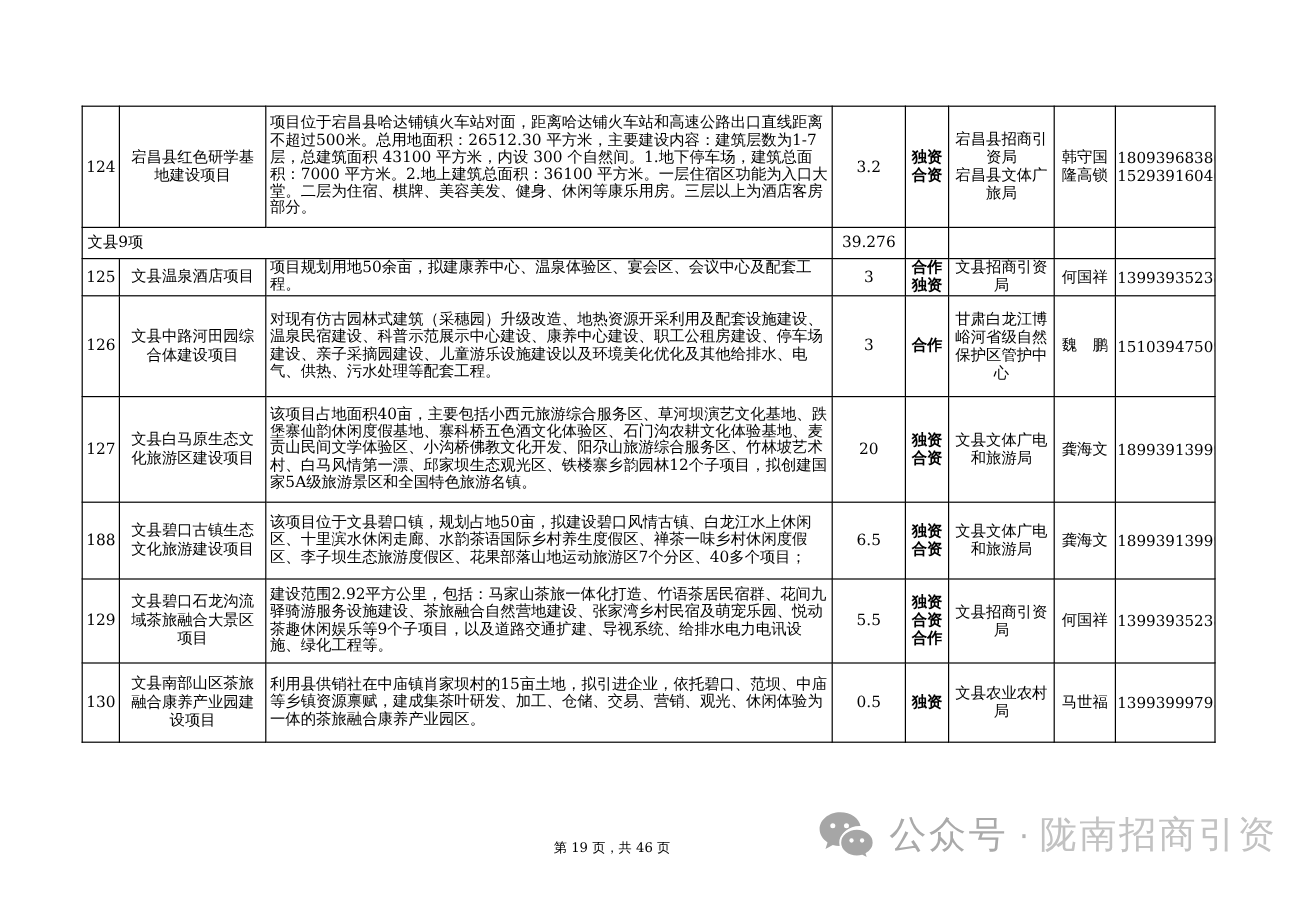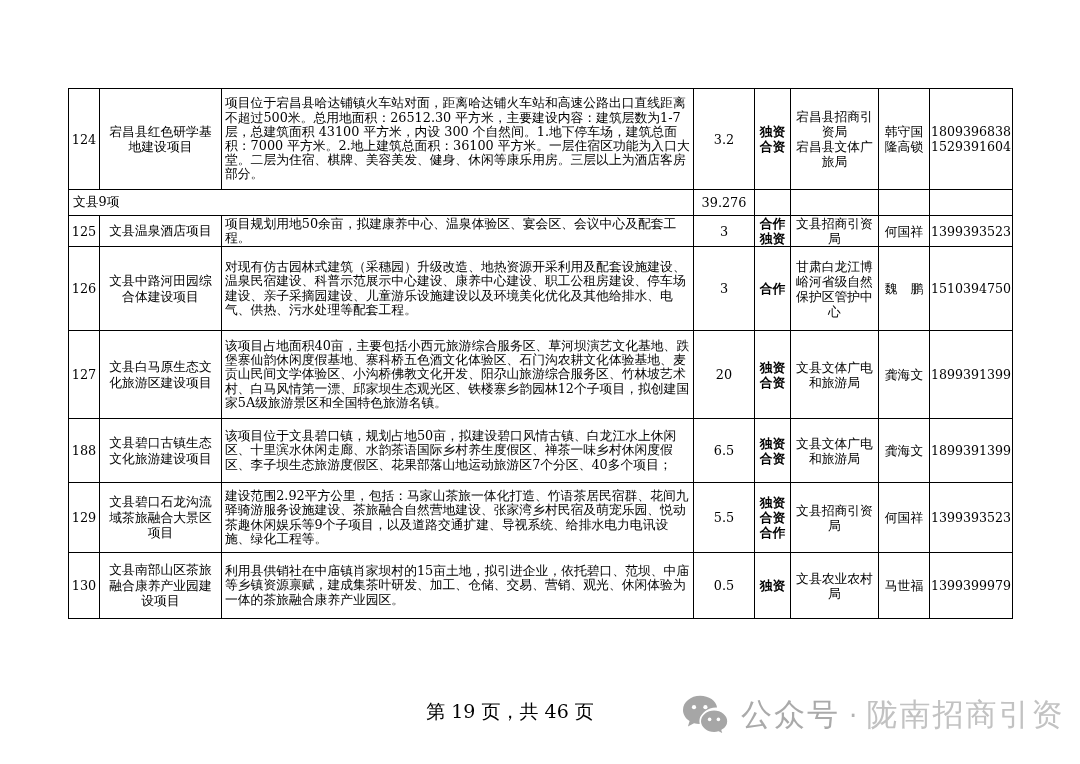--- a/index.html
+++ b/index.html
@@ -56,27 +56,27 @@
   td.num    { text-align: center; }
   td.mode   { text-align: center; white-space: pre-line; line-height: 15px; font-weight: bold; }
   td.unit   { text-align: center; white-space: pre-line; line-height: 15px; padding: 0 2px; }
   td.person { text-align: center; white-space: pre-line; line-height: 15px; }
   td.phone  { text-align: center; white-space: pre-line; line-height: 15px; font-size: 12.6px; padding: 0 1px; }
   td.subtotal-label { text-align: left; padding-left: 4px; }
   .page-footer {
     position: absolute;
     top: 699px; left: 510px;
     transform: translateX(-50%);
-    font-size: 19px;
+    font-size: 11px;
     white-space: nowrap;
     text-align: center;
   }
   .watermark {
     position: absolute;
-    left: 682px; top: 694px;
+    left: 682px; top: 675px;
     display: flex;
     align-items: center;
     gap: 12px;
     font-family: "DejaVu Sans", "Liberation Sans", sans-serif;
     white-space: nowrap;
   }
   .watermark .wm-prefix { font-size: 31px; color: #aaaaaa; letter-spacing: 2px; }
   .watermark .wm-sep    { font-size: 26px; color: #b3b3b3; margin: 0 4px; }
   .watermark .wm-name   { font-size: 31px; color: #c2c2c2; letter-spacing: 2px; }
 </style>

